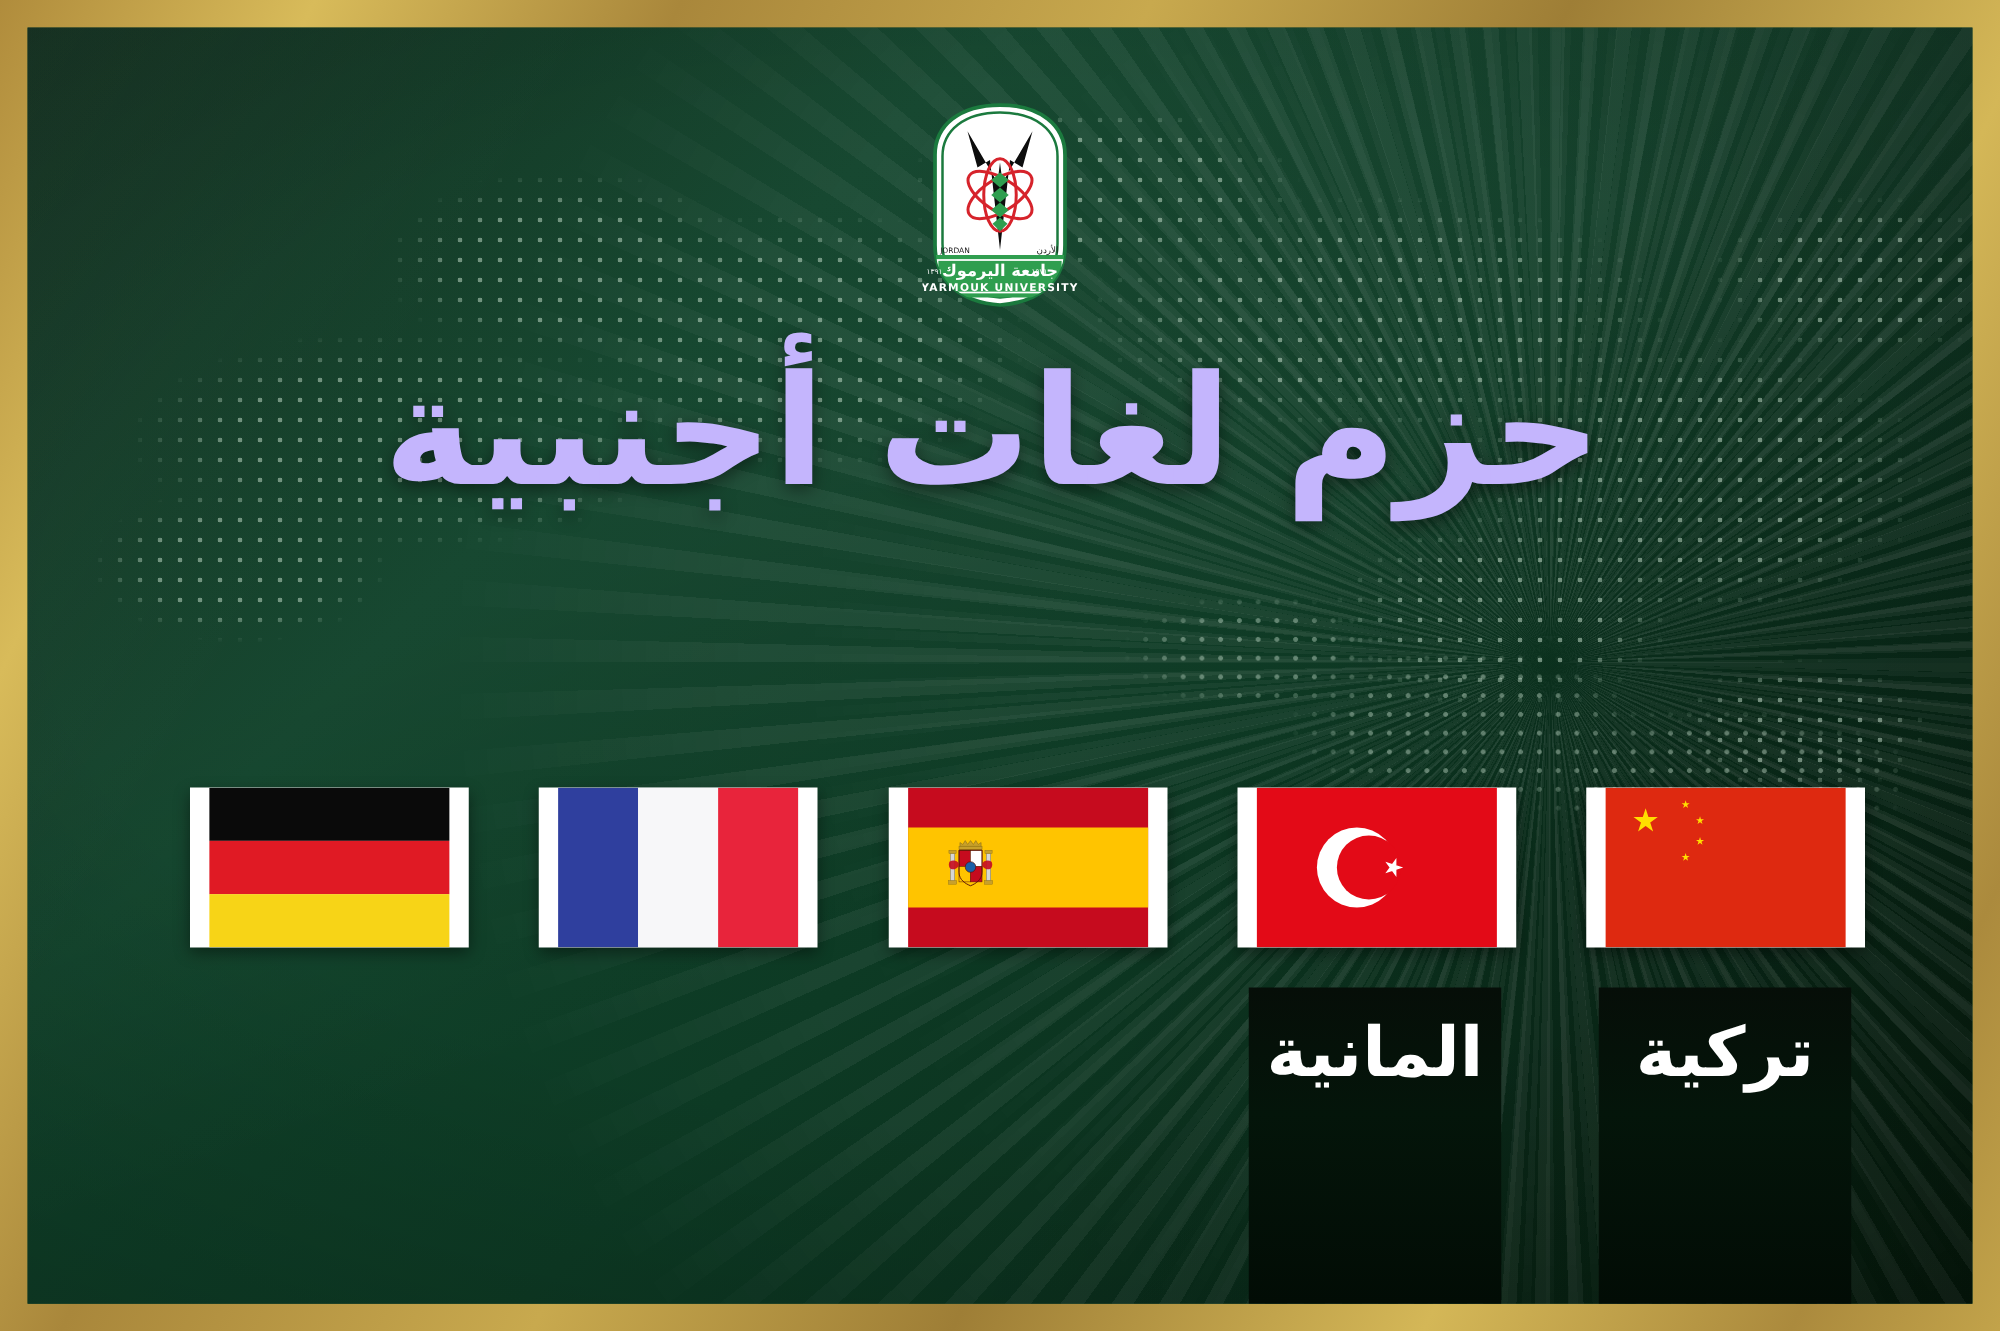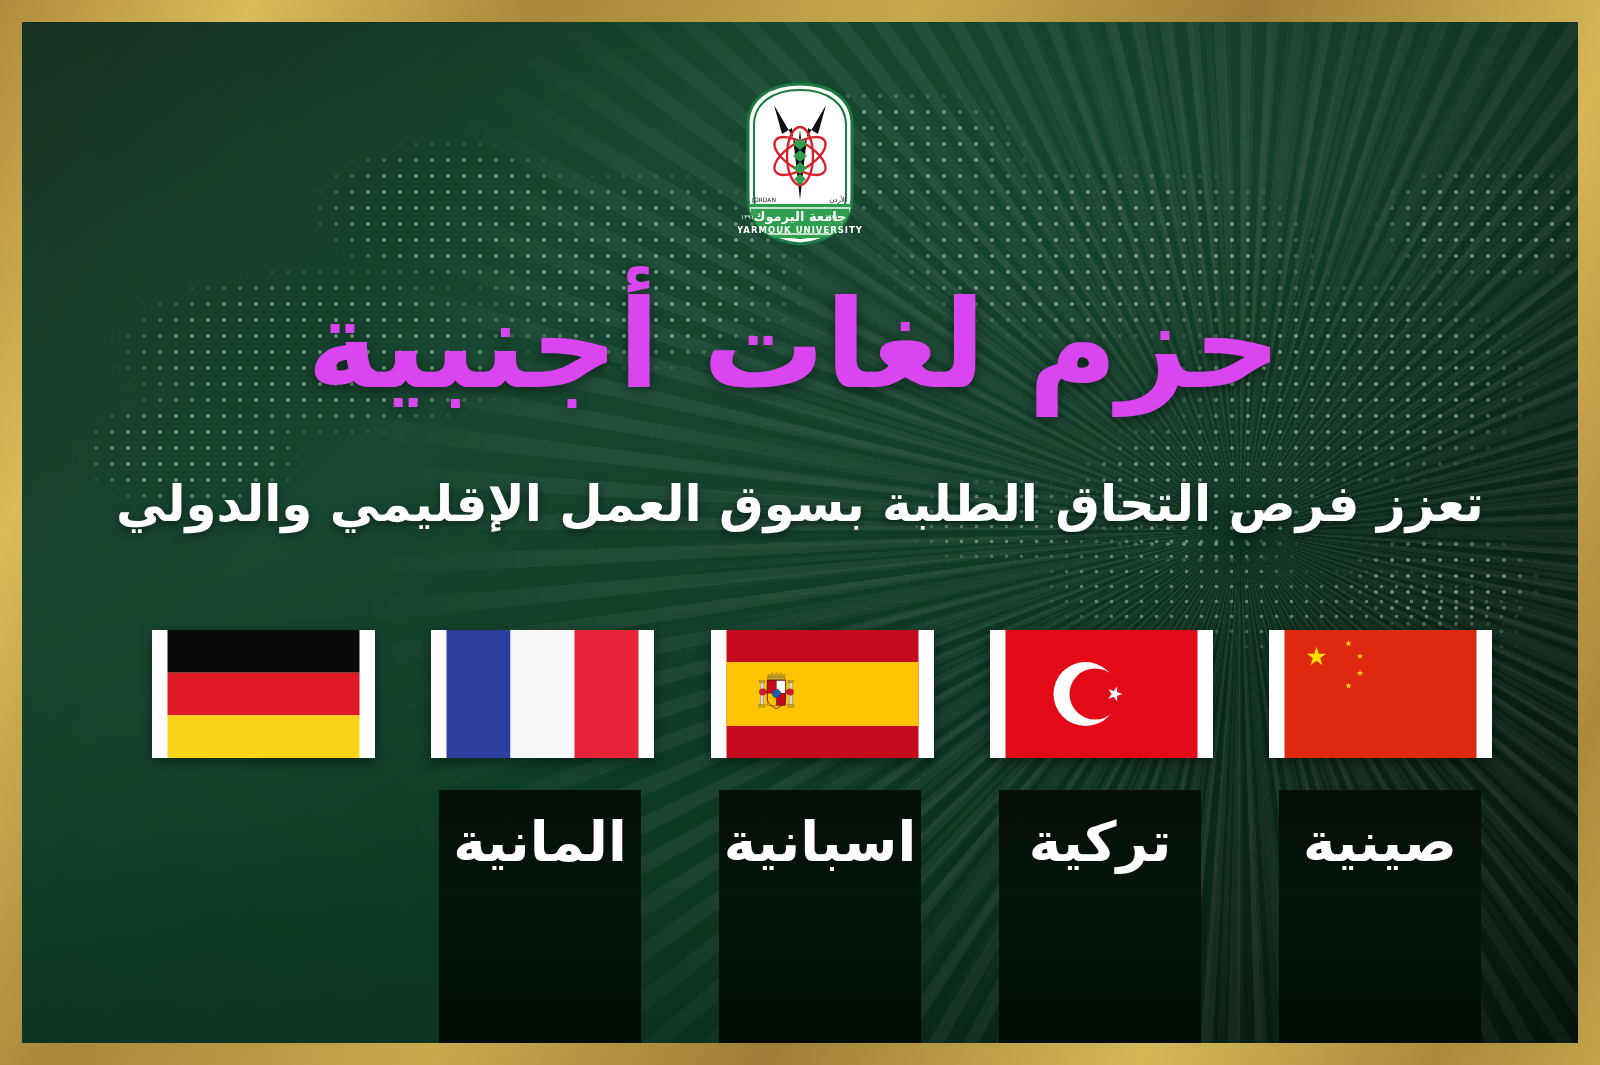--- a/index.html
+++ b/index.html
@@ -127,21 +127,21 @@
   .logo{
     position:absolute;
     left:50%;margin-left:-62px;
     top:58px;width:124px;height:168px;
   }
   
   .headline{
     position:absolute;
     left:0;right:12px;top:262px;
     text-align:center;
-    color:#d946ef;
+    color:#c4b5fd;
     font-size:122px;
     font-weight:700;
     line-height:1.0;
     letter-spacing:-1px;
     direction:rtl;
     text-shadow:0 4px 14px rgba(0,0,0,.45);
     white-space:nowrap;
   }
   .subline{
     position:absolute;
@@ -263,21 +263,20 @@
         <text x="62" y="153" text-anchor="middle" fill="#ffffff" font-family="DejaVu Sans, sans-serif" font-size="8.5" font-weight="700" letter-spacing="1">YARMOUK UNIVERSITY</text>
         <text x="26" y="122" text-anchor="middle" fill="#1a1a1a" font-family="DejaVu Sans, sans-serif" font-size="6">JORDAN</text>
         <text x="100" y="122" text-anchor="middle" fill="#1a1a1a" font-family="DejaVu Sans, sans-serif" font-size="7">الأردن</text>
         <text x="16" y="139" fill="#ffffff" font-family="DejaVu Sans, sans-serif" font-size="6">١٣٩١</text>
         <text x="100" y="139" fill="#ffffff" font-family="DejaVu Sans, sans-serif" font-size="6">١٩٧١</text>
       </svg>
     </div>
 
     <div class="headline">حزم لغات أجنبية</div>
 
-    <div class="subline">تعزز فرص التحاق الطلبة بسوق العمل الإقليمي والدولي</div>
 
     <div class="flags">
 
       <div class="flag-slot">
         <div class="flag">
           <svg viewBox="0 0 300 200" width="223" height="128">
             <rect width="300" height="200" fill="#de2910"></rect>
             <g fill="#ffde00">
               <polygon points="50,26 59.4,54.9 34.8,37 65.2,37 40.6,54.9"></polygon>
               <polygon points="100,16 103.1,25.5 95,19.6 105,19.6 96.9,25.5"></polygon>
@@ -348,37 +347,27 @@
             <rect width="300" height="66.7" y="66.7" fill="#e01a24"></rect>
             <rect width="300" height="66.7" y="133.3" fill="#f7d417"></rect>
           </svg>
         </div>
       </div>
 
     </div>
 
     <div class="cards">
 
-      <div class="card-slot">
-        <div class="card">
-          <span class="card-label">صينية</span>
-        </div>
-      </div>
 
       <div class="card-slot">
         <div class="card">
           <span class="card-label">تركية</span>
         </div>
       </div>
 
-      <div class="card-slot">
-        <div class="card">
-          <span class="card-label">اسبانية</span>
-        </div>
-      </div>
 
 
       <div class="card-slot">
         <div class="card">
           <span class="card-label">المانية</span>
         </div>
       </div>
 
     </div>
 

